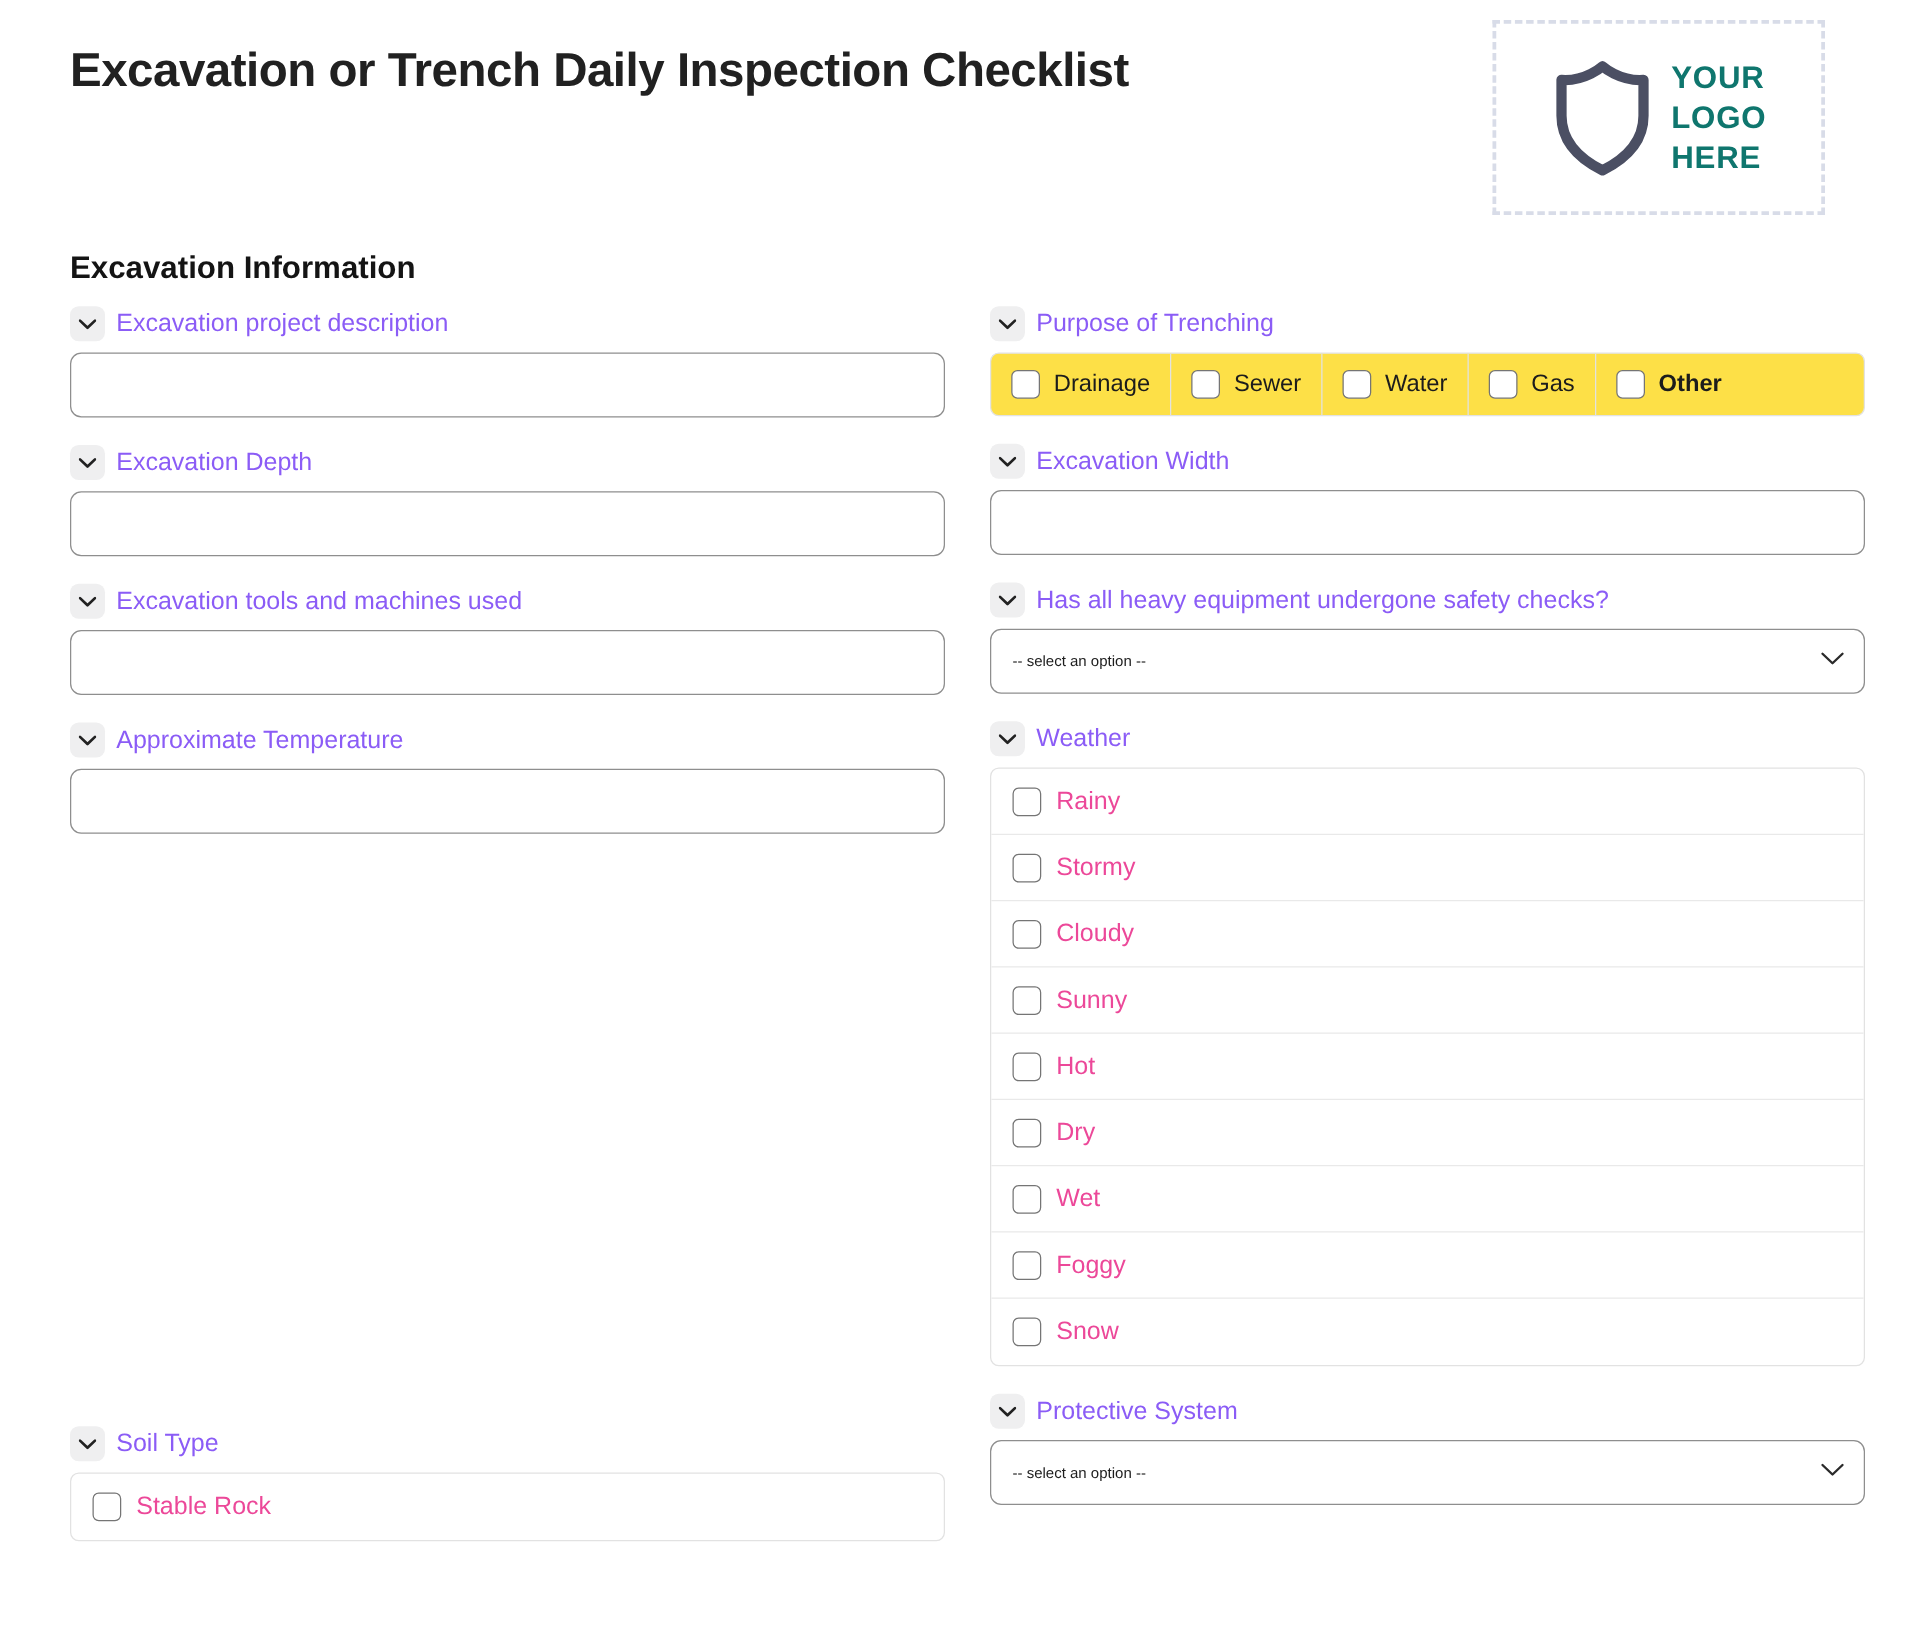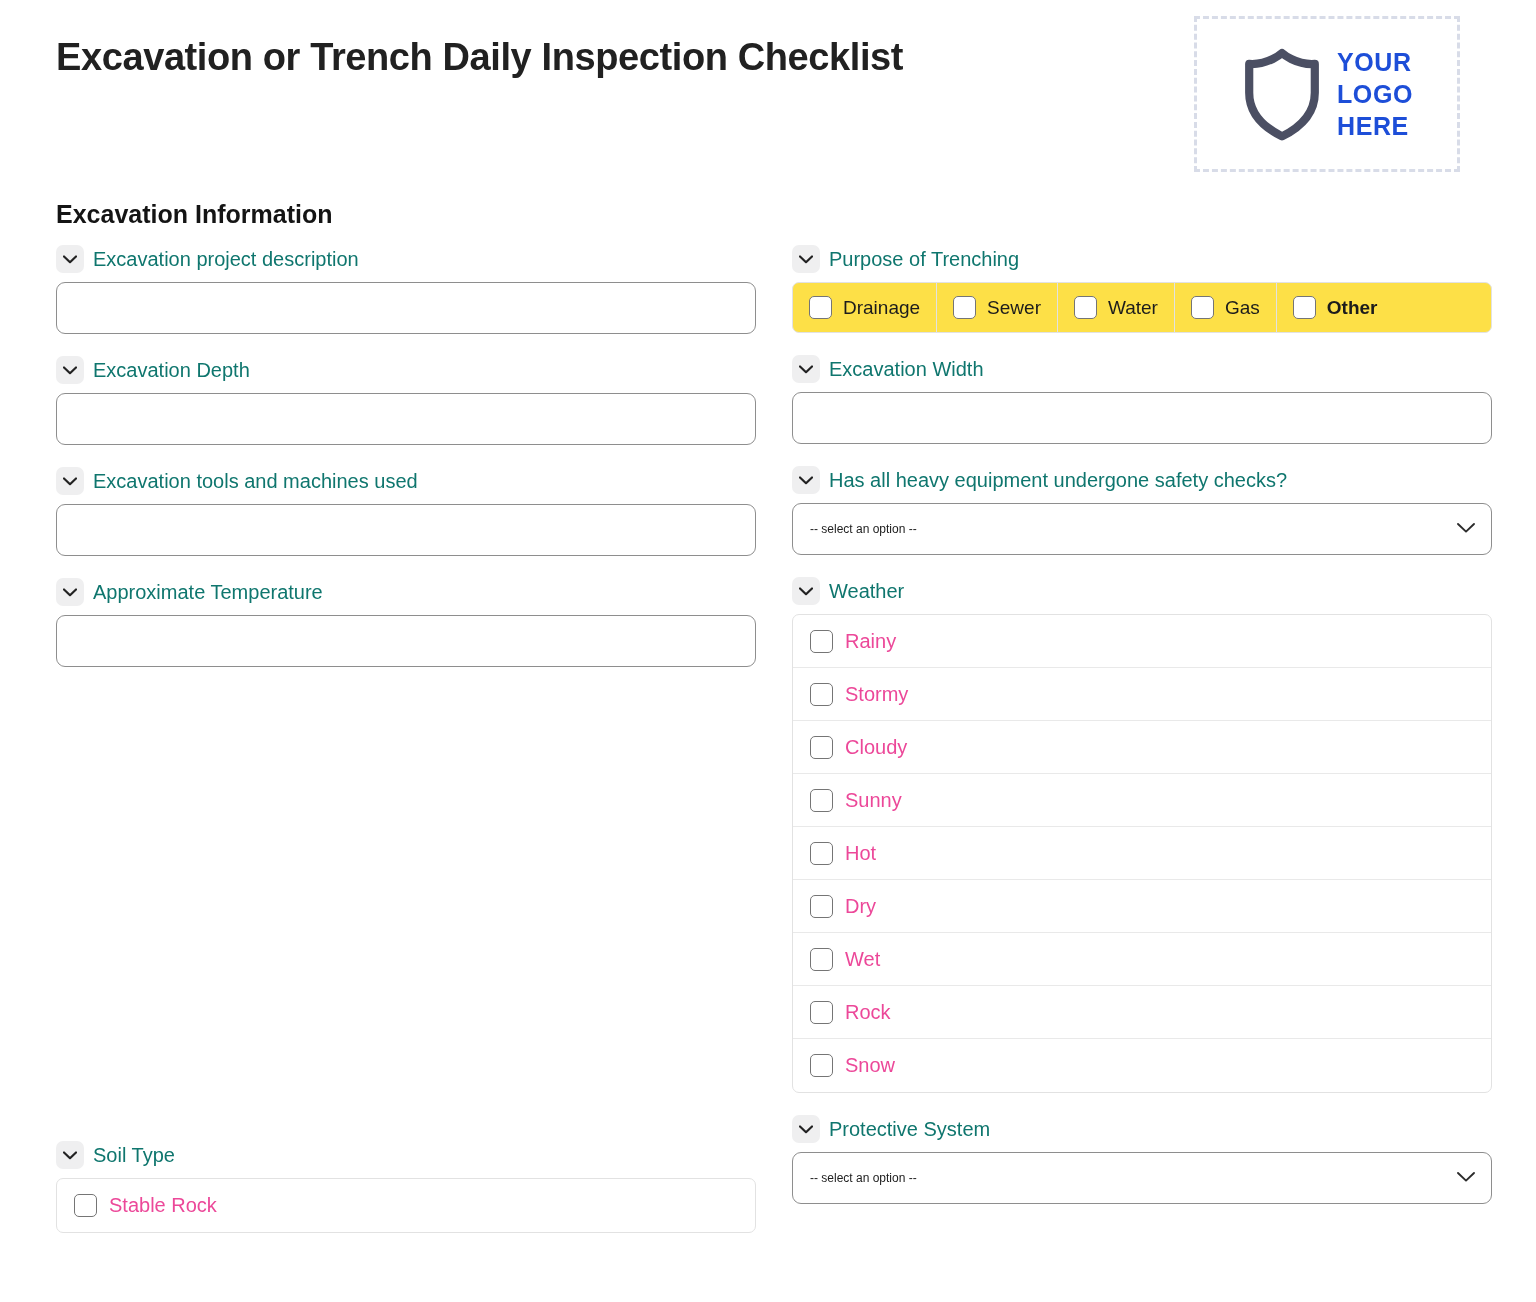--- a/index.html
+++ b/index.html
@@ -26,42 +26,42 @@
   .logo-box {
     position: absolute; right: 20px; top: 16px;
     width: 266px; height: 156px;
     border: 3px dashed #d8dce8;
     display: flex; align-items: center; justify-content: center;
     gap: 14px;
   }
   .logo-shield { width: 82px; height: 96px; flex: none; }
   .logo-text {
     font-size: 25px; font-weight: bold; line-height: 1.28;
-    color: #1d4ed8; letter-spacing: 0.6px;
+    color: #0f766e; letter-spacing: 0.6px;
   }
 
   
   .section-title {
     font-size: 25px; font-weight: bold; color: #141414;
     margin: 0 0 16px 0; padding-left: 0;
   }
 
   .grid { display: flex; gap: 36px; align-items: flex-start; }
   .col { width: 700px; flex: none; }
 
   
   .field { margin-bottom: 22px; }
   .field-head { display: flex; align-items: center; gap: 9px; margin-bottom: 9px; }
   .chev-btn {
     width: 28px; height: 28px; border-radius: 7px;
     background: #efeff0; flex: none;
     display: flex; align-items: center; justify-content: center;
   }
   .chev-btn svg { display: block; }
-  .field-label { font-size: 20px; color: #0f766e; line-height: 1.2; }
+  .field-label { font-size: 20px; color: #8b5cf6; line-height: 1.2; }
 
   .text-input {
     width: 100%; height: 52px;
     border: 1.6px solid #8e8e8e; border-radius: 9px;
     background: #fff;
   }
 
   .select-box {
     width: 100%; height: 52px;
     border: 1.6px solid #8e8e8e; border-radius: 9px;
@@ -301,21 +301,21 @@
             <div class="cb-row">
               <span class="box"></span>
               <span class="cb-label">Dry</span>
             </div>
             <div class="cb-row">
               <span class="box"></span>
               <span class="cb-label">Wet</span>
             </div>
             <div class="cb-row">
               <span class="box"></span>
-              <span class="cb-label">Rock</span>
+              <span class="cb-label">Foggy</span>
             </div>
             <div class="cb-row">
               <span class="box"></span>
               <span class="cb-label">Snow</span>
             </div>
           </div>
       </div>
 
       <div class="field">
         <div class="field-head">

